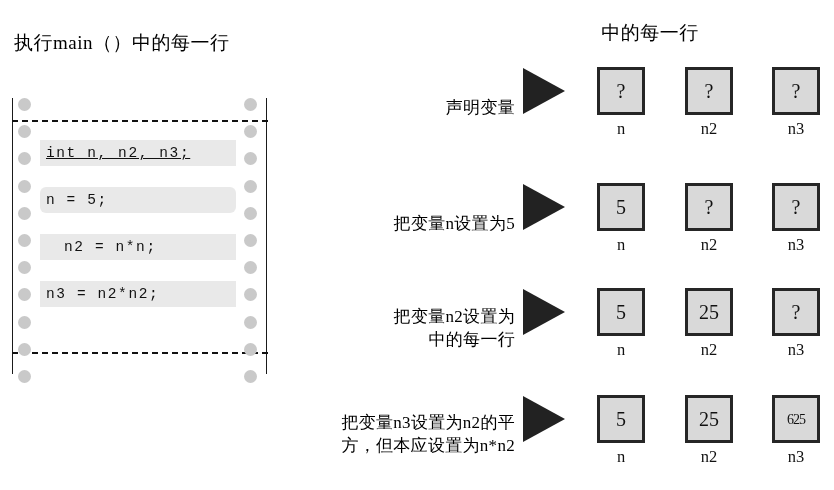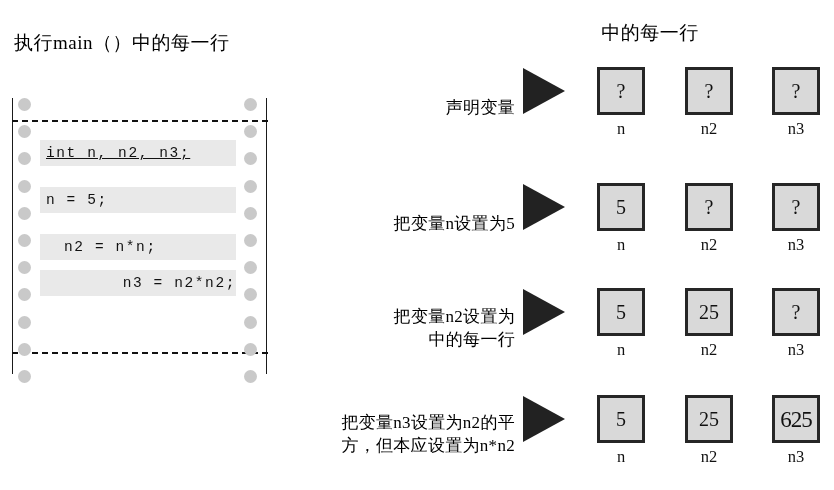--- a/index.html
+++ b/index.html
@@ -138,21 +138,21 @@
     height: 48px;
     box-sizing: border-box;
     border: 3px solid #262626;
     background: #d9d9d9;
     text-align: center;
     line-height: 43px;
     font-size: 20px;
     color: #111111;
     overflow: hidden;
   }
-  .var-box.wide { font-size: 23px; letter-spacing: -1px; }
+  .var-box.wide { font-size: 14px; letter-spacing: -1px; }
 
   .var-name {
     position: absolute;
     width: 48px;
     text-align: center;
     font-size: 16.5px;
     color: #111111;
   }
 </style>
 </head>
@@ -188,23 +188,23 @@
       <div class="hole" style="top: 163.2px;"></div>
       <div class="hole" style="top: 190.4px;"></div>
       <div class="hole" style="top: 217.6px;"></div>
       <div class="hole" style="top: 244.8px;"></div>
       <div class="hole" style="top: 272px;"></div>
     </div>
 </div>
 
 <div id="code">
     <div class="code-line" style="top: 0px; text-decoration: underline;">int n, n2, n3;</div>
-    <div class="code-line" style="top: 47px;">n = 5;</div>
+    <div class="code-line" style="top: 47px; border-radius: 6px;">n = 5;</div>
     <div class="code-line" style="top: 94px; padding-left: 24px;">n2 = n*n;</div>
-    <div class="code-line" style="top: 130px; text-align: right;">n3 = n2*n2;</div>
+    <div class="code-line" style="top: 141px;">n3 = n2*n2;</div>
   </div>
 
 <div id="states-title">中的每一行</div>
 
 <div id="steps">
     <div class="step-row" style="top: 67px;">
       <div class="step-label" style="top: 12.5px;">声明变量</div>
       <div class="arrow" style="top: 1px;"></div>
       <div class="var-box" style="left: 597px; top: 0px;">?</div>
       <div class="var-name" style="left: 597px; top: 52px;">n</div>

